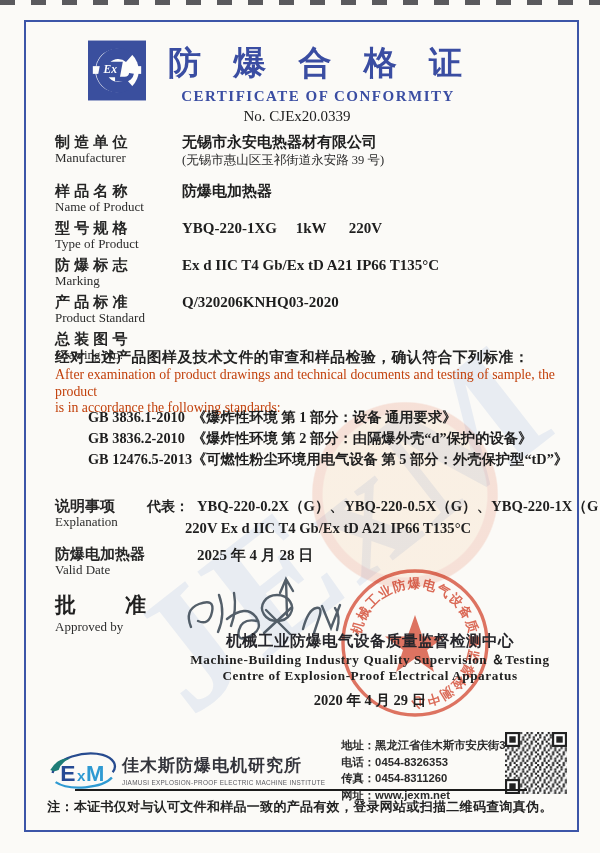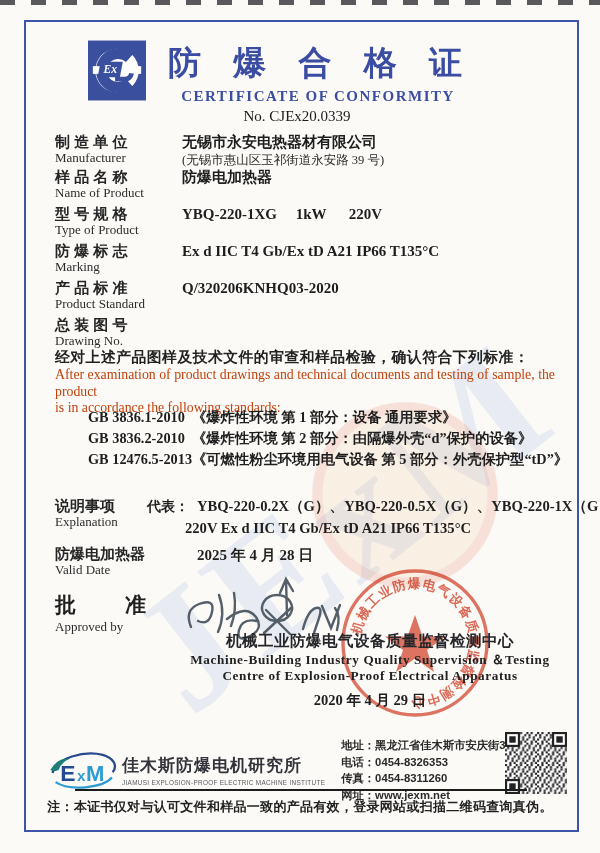--- a/index.html
+++ b/index.html
@@ -95,21 +95,21 @@
       <path d="M 28,40 h 10 a 7,7 0 0 0 7,-6" fill="none" stroke="#3a4f9e" stroke-width="5"></path>
     </svg>
     <div class="titles">
       <div class="title-zh">防 爆 合 格 证</div>
       <div class="title-en">CERTIFICATE  OF  CONFORMITY</div>
       <div class="cert-no">No.   CJEx20.0339</div>
     </div>
   </div>
 
   <div class="fields">
-    <div class="frow" style="margin-bottom:0">
+    <div class="frow" style="margin-bottom:14px">
       <div>
         <div class="lz">制 造 单 位</div>
         <div class="le">Manufacturer</div>
       </div>
       <div>
         <div class="fv">无锡市永安电热器材有限公司</div>
         <div class="fv2">(无锡市惠山区玉祁街道永安路 39 号)</div>
       </div>
     </div>
     <div class="frow">

